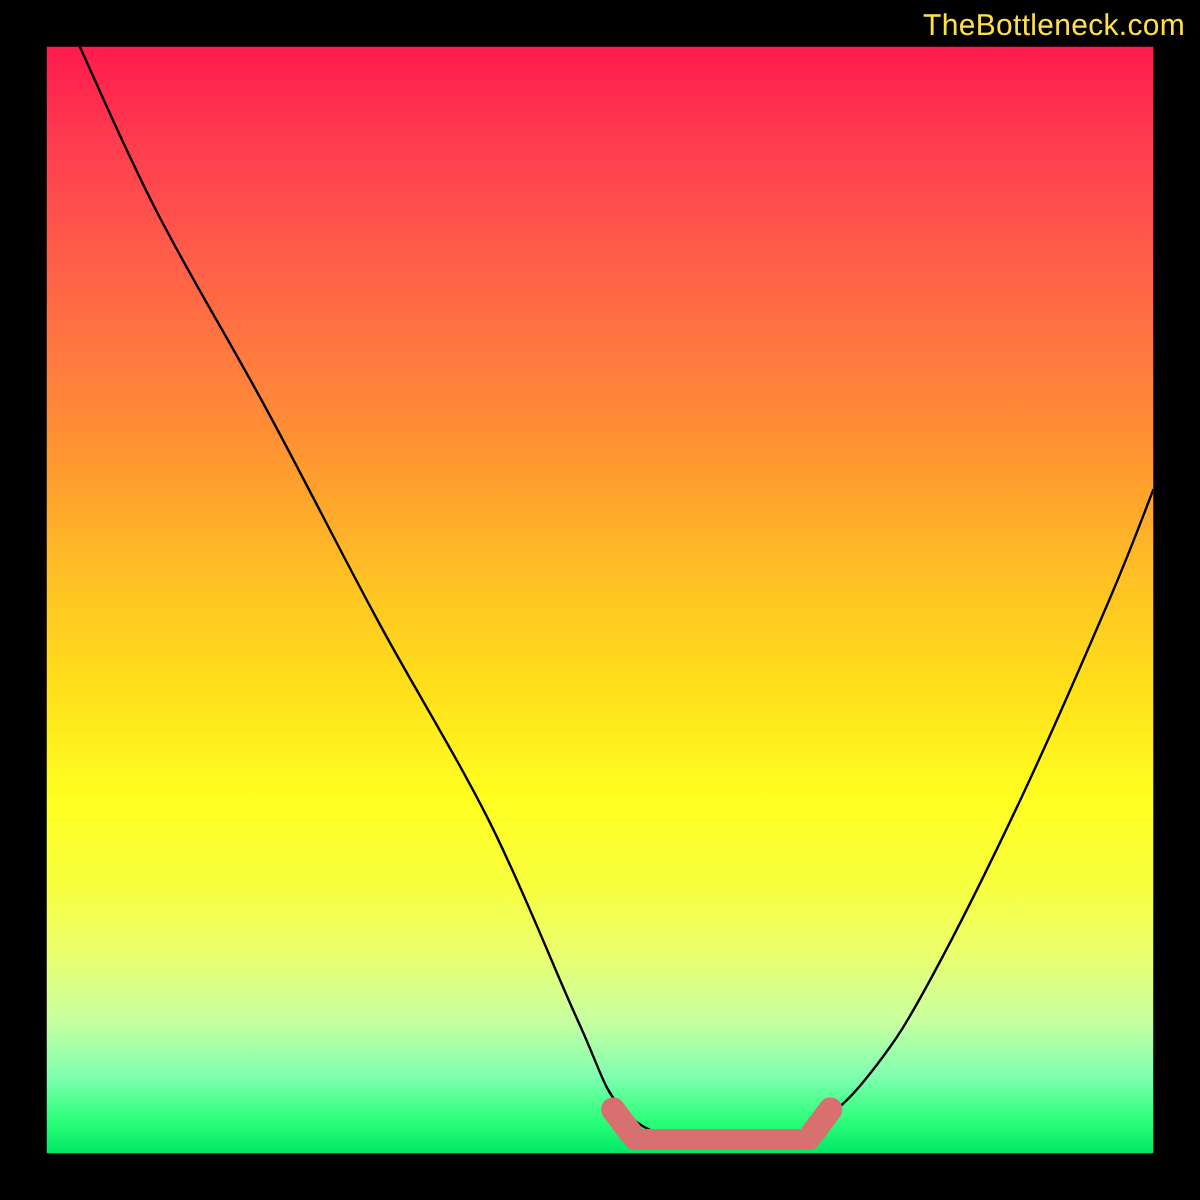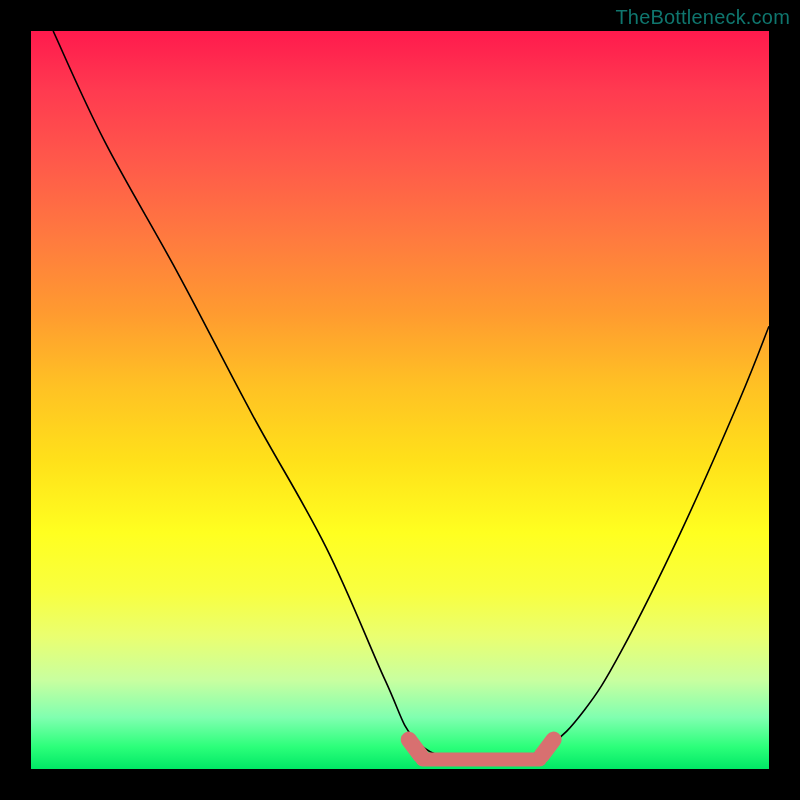--- a/index.html
+++ b/index.html
@@ -63,21 +63,21 @@
   .flat-blob {
     fill: none;
     stroke: #d87070;
     stroke-width: 16;
     stroke-linecap: round;
   }
   .watermark {
     position: absolute;
     top: 6px;
     right: 10px;
-    color: #0f766e;
+    color: #fde047;
     font-family: Arial, Helvetica, sans-serif;
     font-size: 20px;
     letter-spacing: 0.2px;
     user-select: none;
   }
 </style>
 </head>
 <body>
 
 <div class="stage">

